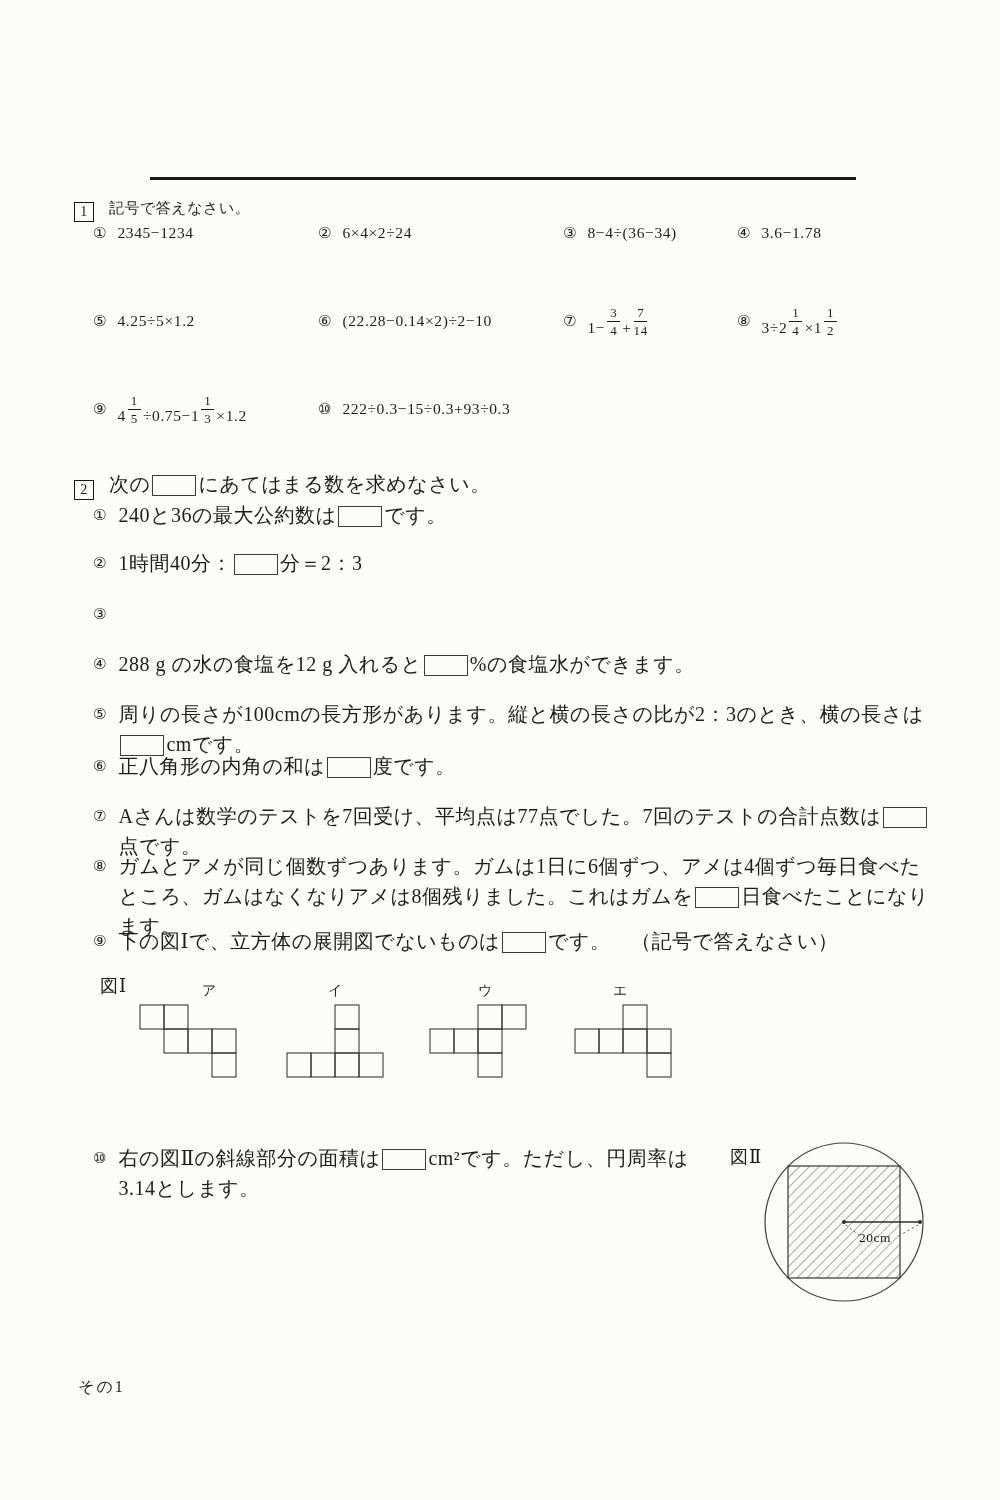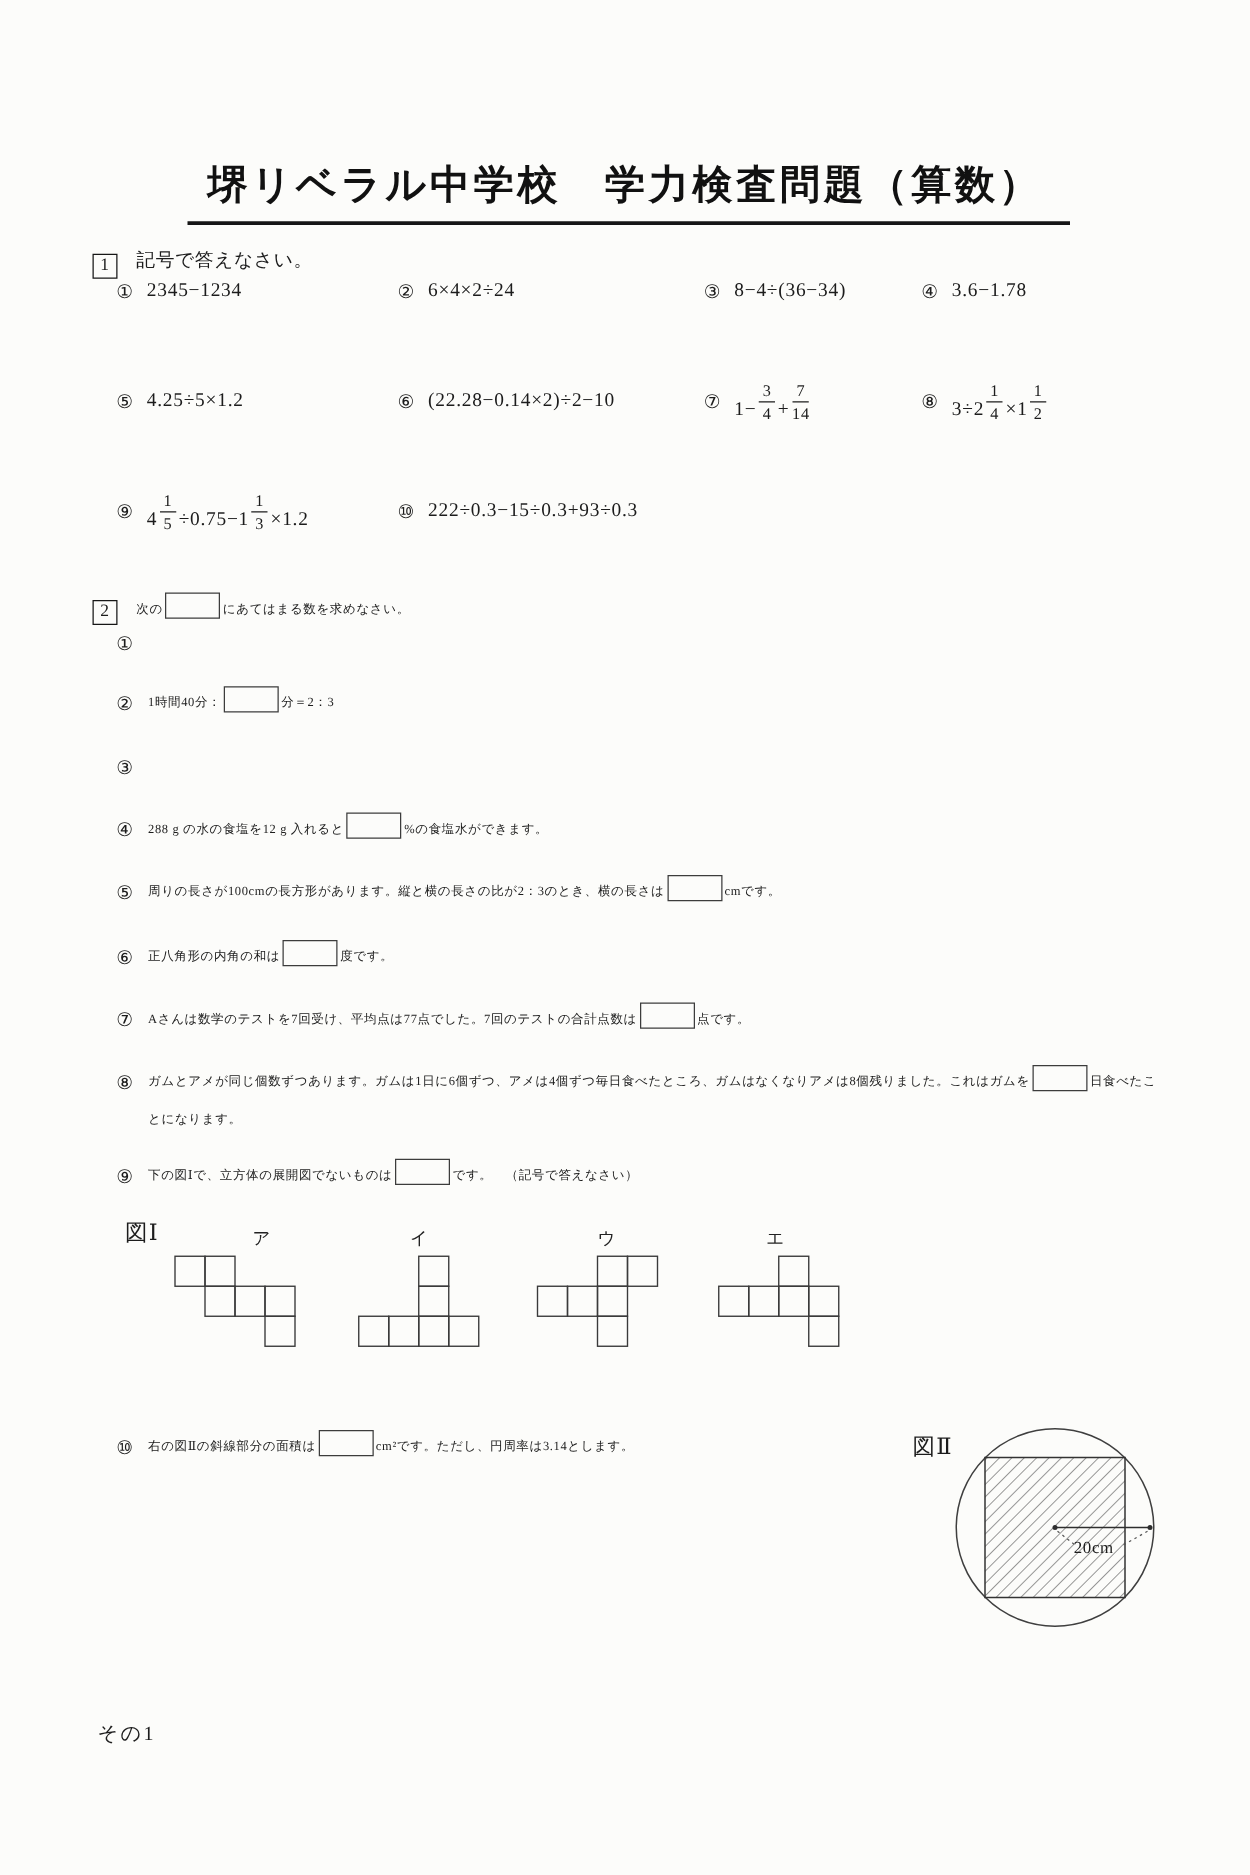--- a/index.html
+++ b/index.html
@@ -36,38 +36,37 @@
   }
   .calc-item{position:absolute;display:flex;align-items:center;}
   .calc-item .cnum{margin-right:11px;}
   .expr{font-size:15.5px;letter-spacing:0.6px;white-space:nowrap;display:inline-flex;align-items:flex-end;}
   .frac{display:inline-flex;flex-direction:column;align-items:center;line-height:1;margin:0 2px;vertical-align:middle;}
   .frac .fn{display:block;border-bottom:1px solid #1c1c1c;padding:0 3px 2px;font-size:13px;}
   .frac .fd{display:block;padding-top:2px;font-size:13px;}
   .row-mid{height:48px;}
   .fill-item{position:absolute;display:flex;align-items:flex-start;width:880px;}
   .fill-item .inum{margin-right:12px;line-height:22px;}
-  .itext{font-size:10px;letter-spacing:0.5px;line-height:30px;max-width:815px;margin-top:-4px;}
+  .itext{font-size:20px;letter-spacing:0.5px;line-height:30px;max-width:815px;margin-top:-4px;}
   .ansbox{
     display:inline-block;width:42px;height:19px;
     border:1.2px solid #3c3c3c;background:#fcfcfa;
     vertical-align:-5px;margin:0 2px;
   }
   .fig-label{position:absolute;font-size:18px;letter-spacing:1px;}
   .net-cell{fill:none;stroke:#3a3a3a;stroke-width:1.1;}
   .net-label{font-family:"Liberation Serif",serif;font-size:14px;fill:#222;}
   .dim-label{font-family:"Liberation Serif",serif;font-size:13.5px;fill:#1c1c1c;letter-spacing:0.5px;}
   .footer{position:absolute;left:78px;top:1377px;font-size:16px;letter-spacing:2px;}
 </style>
 </head>
 <body>
 
 <div class="page">
 
-  <div class="title">堺リベラル中学校　学力検査問題（算数）</div>
   <div class="title-underline"></div>
 
   <div class="sec-head" style="left:74px;top:199px;">
     <span class="badge">1</span><span>記号で答えなさい。</span>
   </div>
 
   <div class="calc-item" style="left:93px;top:224px;">
     <span class="cnum">①</span>
     <span class="expr">
         <span>2345−1234</span>
@@ -157,20 +156,21 @@
         <span>222÷0.3−15÷0.3+93÷0.3</span>
       </span>
   </div>
 
   <div class="sec-head" style="left:74px;top:474px;">
     <span class="badge">2</span><span class="itext" style="line-height:20px;"><span>次の</span><span class="ansbox"></span><span>にあてはまる数を求めなさい。</span></span>
   </div>
 
   <div class="fill-item" style="left:93px;top:504px;">
     <span class="inum">①</span>
+    <span class="itext"><span>240と36の最大公約数は</span><span class="ansbox"></span><span>です。</span></span>
   </div>
   <div class="fill-item" style="left:93px;top:552px;">
     <span class="inum">②</span>
     <span class="itext"><span>1時間40分：</span><span class="ansbox"></span><span>分＝2：3</span></span>
   </div>
   <div class="fill-item" style="left:93px;top:603px;">
     <span class="inum">③</span>
   </div>
   <div class="fill-item" style="left:93px;top:653px;">
     <span class="inum">④</span>

